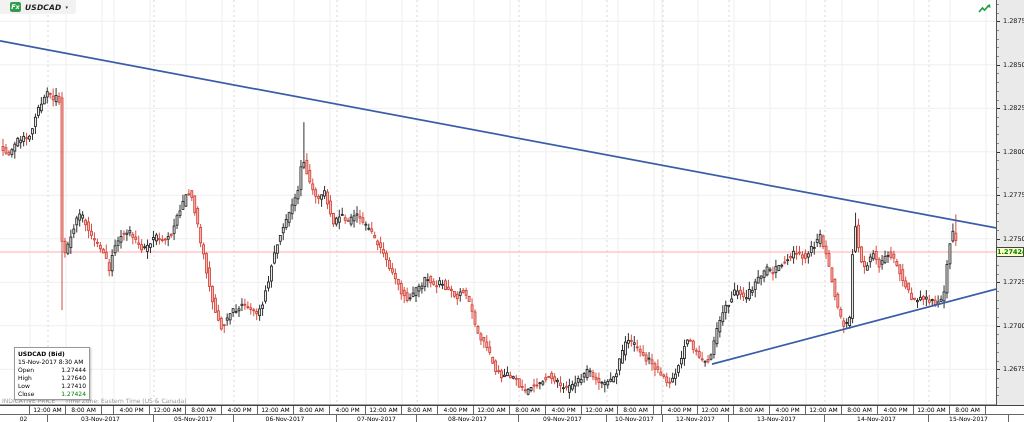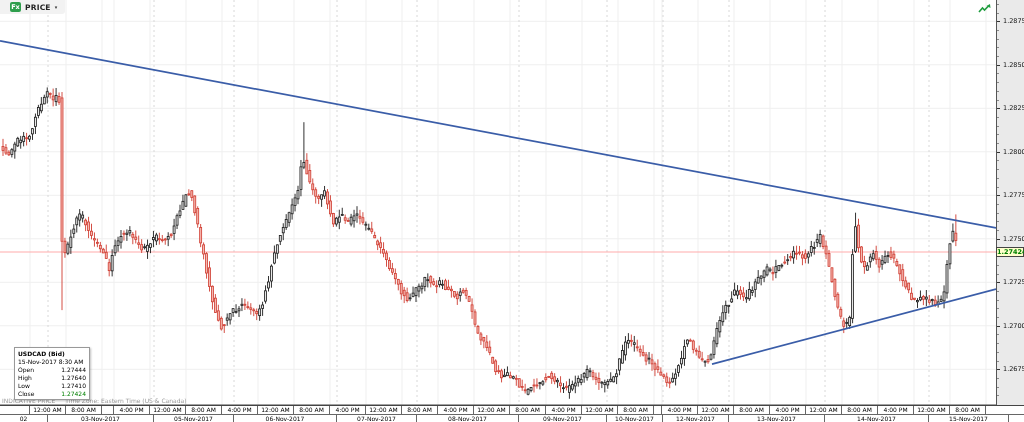--- a/index.html
+++ b/index.html
@@ -4,21 +4,21 @@
 <style>
   * { margin:0; padding:0; box-sizing:border-box; }
   body { background:#fff; }
   .container { position:relative; width:1024px; height:422px; background:#fff;
     font-family:"DejaVu Sans", sans-serif; overflow:hidden; }
   #plot-svg { position:absolute; left:0; top:0; }
 
   
   .symbol-widget { position:absolute; left:0; top:0; height:14px; display:flex;
     align-items:center; padding:1px 8px 1px 10px; background:#f2f2f2; z-index:8;
-    border-radius:0 0 3px 0; }
+    border-radius:0 0 3px 0;font-style:italic; }
   .fx-badge { width:11px; height:10px; background:#2e9e4c; color:#fff; font-size:6.5px;
     font-weight:bold; border-radius:2px; display:flex; align-items:center; justify-content:center; }
   .symbol-label { font-size:7.5px; font-weight:bold; color:#222; margin-left:4px; letter-spacing:.2px; }
   .symbol-caret { font-size:5px; color:#333; margin-left:4px; }
 
   
   .y-axis { position:absolute; left:996px; top:0; width:28px; height:405px;
     background:#eaeaea; border-left:1px solid #555; z-index:4; }
   .y-tick-label { position:absolute; left:6px; font-size:6.5px; color:#111; white-space:nowrap; }
   .y-tick-major { position:absolute; left:0; width:3px; height:1px; background:#333; }
@@ -757,21 +757,21 @@
       <rect x="951.9000000000054" y="231.2630479653063" width="2" height="9.742068877467204" fill="#e8e8e8" stroke="#1a1a1a" stroke-width="0.8"></rect>
       <line x1="955.8500000000055" y1="214.41600000000105" x2="955.8500000000055" y2="246.13562732088346" stroke="#cf3b30" stroke-width="0.9"></line>
       <rect x="954.8500000000055" y="233.17020556005406" width="2" height="7.388387543858244" fill="#f6b8b0" stroke="#cf3b30" stroke-width="0.8"></rect>
       <line x1="0" y1="40.93800000000044" x2="996" y2="227.9880000000011" stroke="#3a5da8" stroke-width="1.7"></line>
       <line x1="712" y1="364.05600000000004" x2="996" y2="289.0619999999994" stroke="#3a5da8" stroke-width="1.7"></line>
       <line x1="0" y1="405" x2="996" y2="405" stroke="#444" stroke-width="1"></line>
     </svg>
 
   <div class="symbol-widget">
     <span class="fx-badge">Fx</span>
-    <span class="symbol-label">PRICE</span>
+    <span class="symbol-label">USDCAD</span>
     <span class="symbol-caret">▾</span>
   </div>
 
   <svg class="trend-icon" width="13" height="11">
     <polyline points="1,9 4.5,5 6.5,7 11,2.5" fill="none" stroke="#1f9d3f" stroke-width="1.6"></polyline>
     <polygon points="12,1 12.5,5 8.5,3" fill="#1f9d3f"></polygon>
   </svg>
 
   <div class="y-axis" id="y-axis">
       <div class="y-tick-minor" style="top: 395.376px;"></div>

